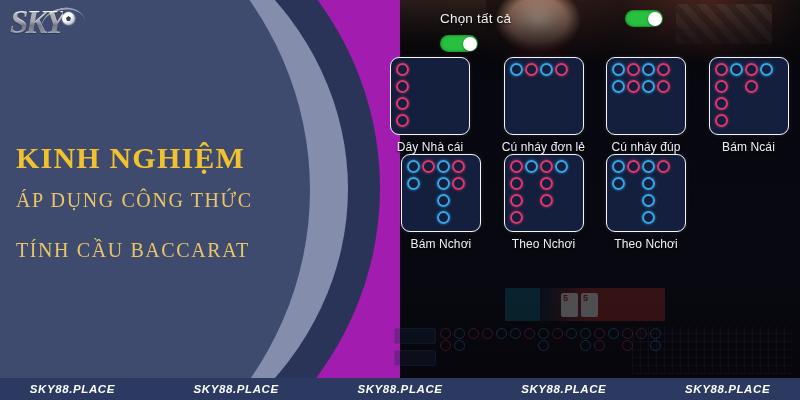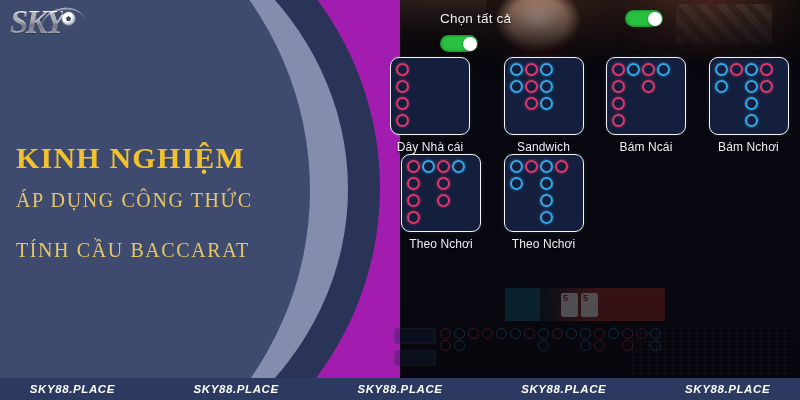--- a/index.html
+++ b/index.html
@@ -259,34 +259,44 @@
           </div>
           <div class="clabel">Dây Nhà cái</div>
         </div>
         <div class="cell">
           <div class="card">
             <div class="dots">
               <div class="drow">
                 <span class="dot b"></span>
                 <span class="dot r"></span>
                 <span class="dot b"></span>
-              </div>
-              <div class="drow">
-                <span class="dot b"></span>
-                <span class="dot r"></span>
-                <span class="dot b"></span>
-              </div>
-              <div class="drow">
-                <span class="dot e"></span>
-                <span class="dot r"></span>
-                <span class="dot b"></span>
-              </div>
-            </div>
-          </div>
-          <div class="clabel">Sandwich</div>
+                <span class="dot r"></span>
+              </div>
+            </div>
+          </div>
+          <div class="clabel">Cú nháy đơn lẻ</div>
+        </div>
+        <div class="cell">
+          <div class="card">
+            <div class="dots">
+              <div class="drow">
+                <span class="dot b"></span>
+                <span class="dot r"></span>
+                <span class="dot b"></span>
+                <span class="dot r"></span>
+              </div>
+              <div class="drow">
+                <span class="dot b"></span>
+                <span class="dot r"></span>
+                <span class="dot b"></span>
+                <span class="dot r"></span>
+              </div>
+            </div>
+          </div>
+          <div class="clabel">Cú nháy đúp</div>
         </div>
         <div class="cell">
           <div class="card">
             <div class="dots">
               <div class="drow">
                 <span class="dot r"></span>
                 <span class="dot b"></span>
                 <span class="dot r"></span>
                 <span class="dot b"></span>
               </div>

